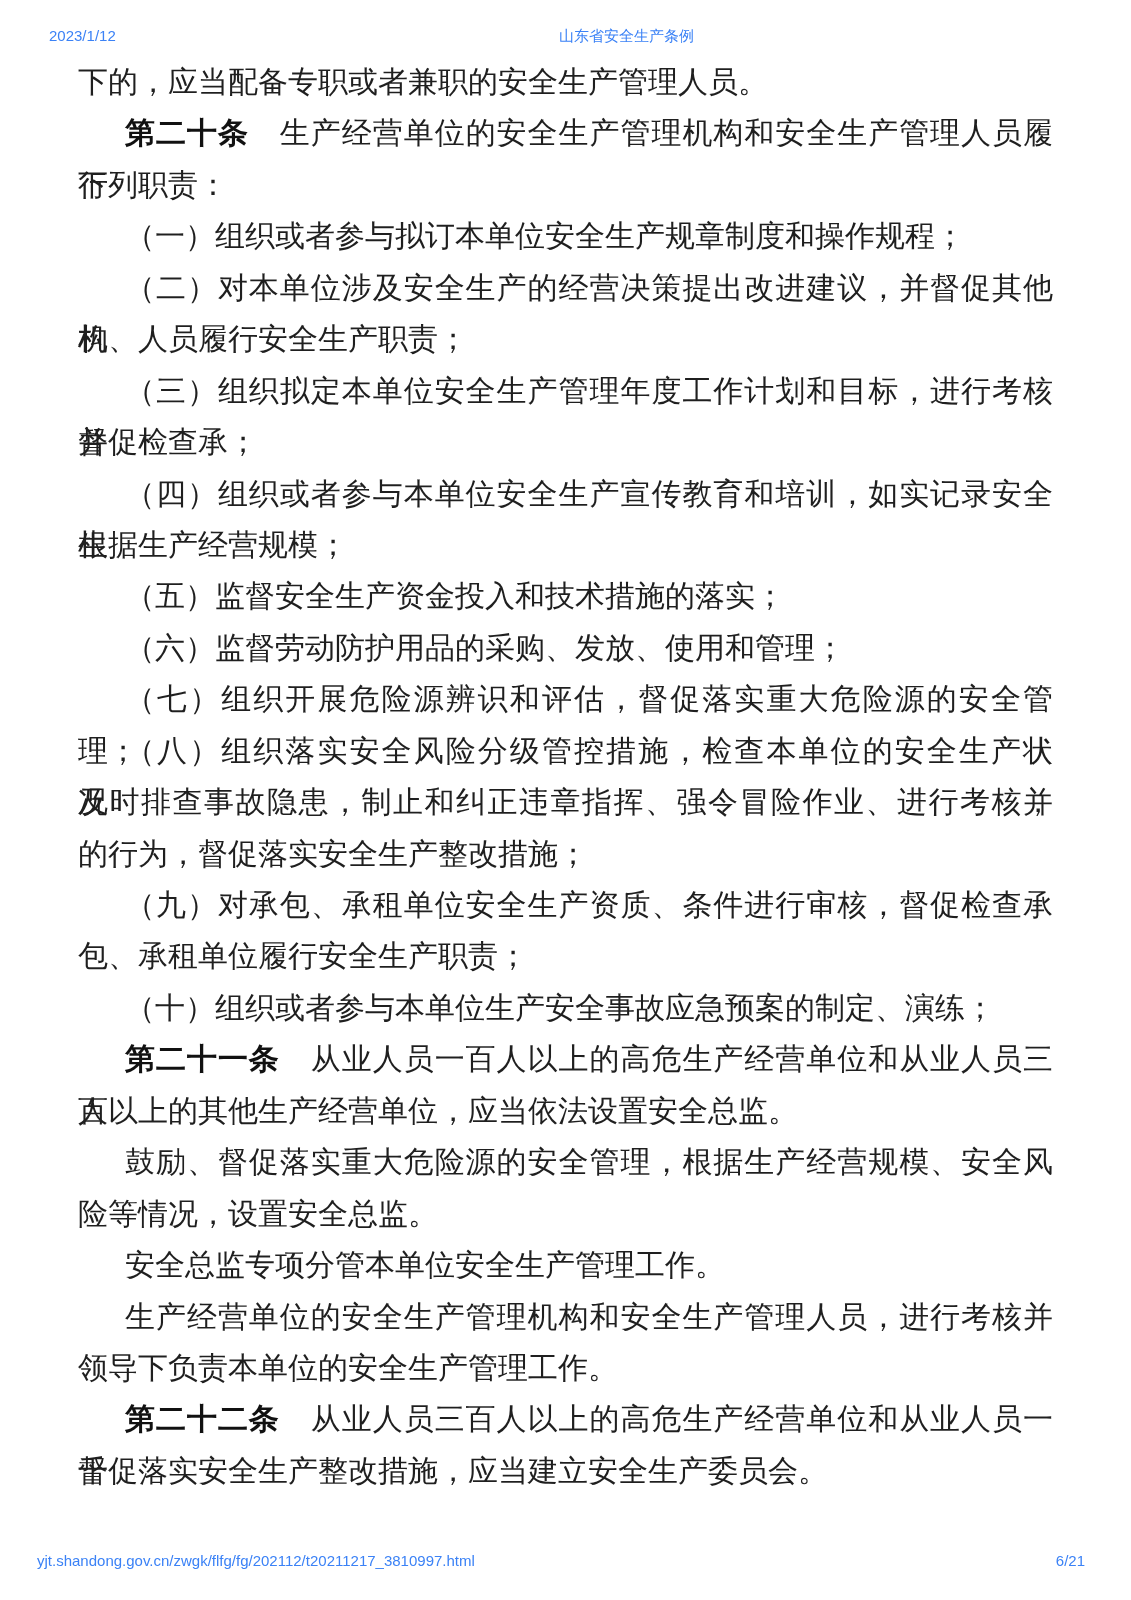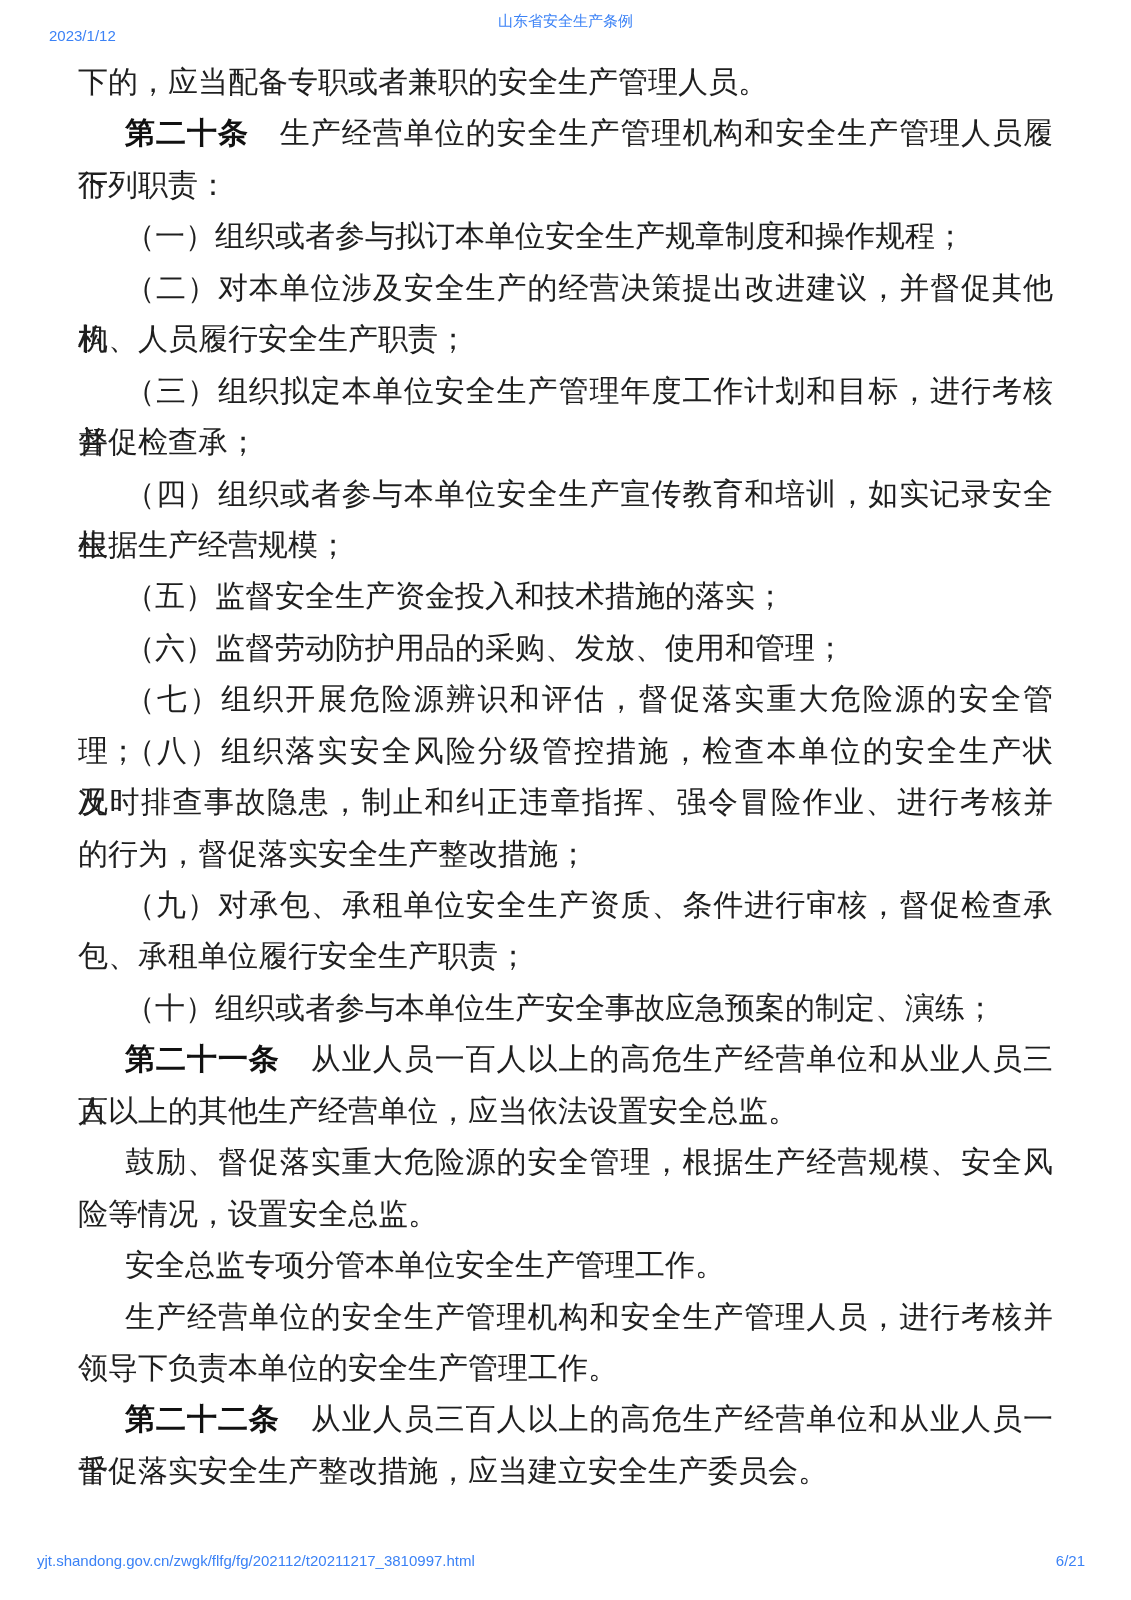--- a/index.html
+++ b/index.html
@@ -18,21 +18,21 @@
   
   .print-meta {
     position: absolute;
     font-family: "Liberation Sans", "DejaVu Sans", sans-serif;
     font-size: 15px;
     line-height: 18px;
     color: #3b82f6;
     white-space: nowrap;
   }
   .print-date  { left: 49px;  top: 27px; }
-  .print-title { left: 50%;   top: 12px; transform: translateX(-50%); }
+  .print-title { left: 50%;   top: 27px; transform: translateX(-50%); margin-left: 61px; }
   .print-url   { left: 37px;  top: 1552px; text-align: center; }
   .print-page  { right: 46px; top: 1552px; }
   
   .content {
     position: absolute;
     left: 78px;
     top: 56px;
     width: 975px;
     font-size: 30px;
     line-height: 51.45px;

